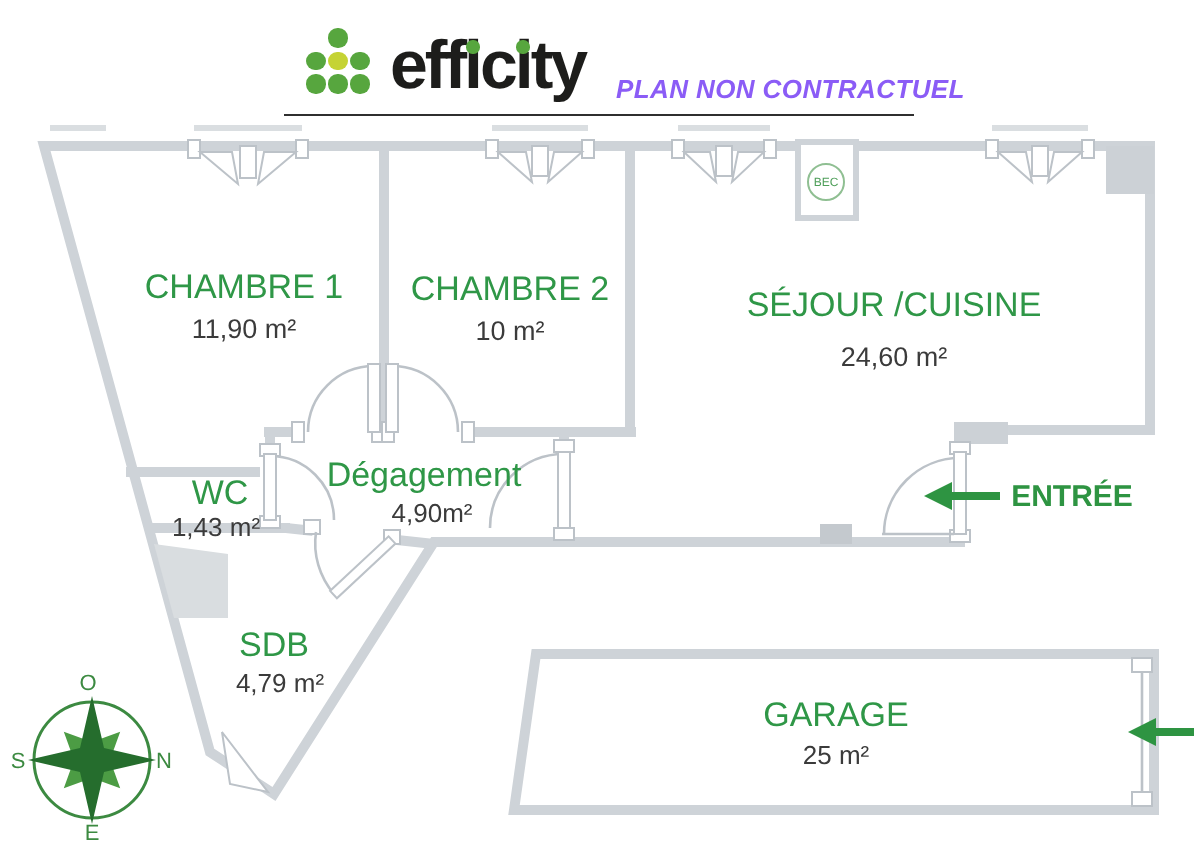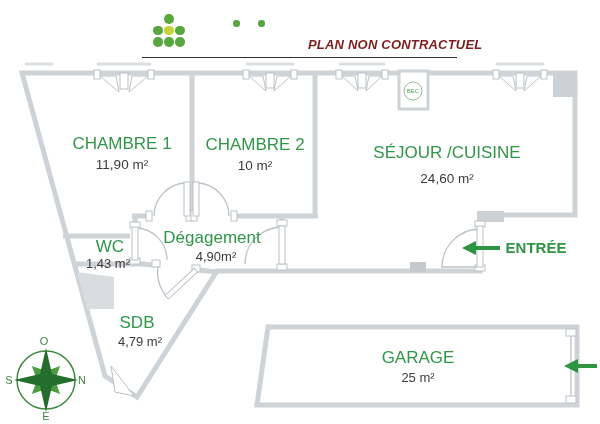--- a/index.html
+++ b/index.html
@@ -6,21 +6,21 @@
   #stage{position:relative;width:600px;height:424px;background:#fff;overflow:hidden;
          font-family:"Liberation Sans",sans-serif;}
   
   .hdr{position:absolute;left:0;top:0;width:600px;height:64px;}
   .dot{position:absolute;width:9.5px;height:9.5px;border-radius:50%;background:#57a63e;}
   .dot.yellow{background:#c5d334;}
   .logo-word{position:absolute;left:195px;top:16px;font-size:34px;font-weight:bold;
              letter-spacing:-1.5px;color:#1d1d1b;line-height:34px;}
   .idot{position:absolute;width:6.5px;height:6.5px;border-radius:50%;background:#57a63e;top:20px;}
   .tagline{position:absolute;left:308px;top:37px;font-size:13px;font-style:italic;
-           font-weight:bold;color:#7f1d1d;letter-spacing:0.2px;}
+           font-weight:bold;color:#8b5cf6;letter-spacing:0.2px;}
   .hrule{position:absolute;left:142px;top:57px;width:315px;height:1px;background:#2f2f2f;}
   
   svg{position:absolute;left:0;top:0;}
   .wall{stroke:#ced3d8;stroke-width:5;fill:none;stroke-linejoin:miter;}
   .wallfill{stroke:#ced3d8;stroke-width:5;fill:#ffffff;}
   .block{fill:#ccd1d6;}
   .block2{fill:#c4c9ce;}
   .shaft{fill:#d9dde0;}
   .wo{fill:#ffffff;}
   .door{stroke:#bcc2c8;stroke-width:1.3;fill:none;}
@@ -43,20 +43,21 @@
   <div class="hdr">
     <div>
       <span class="dot" style="left:164px;top:14px"></span>
       <span class="dot" style="left:153px;top:25.5px"></span>
       <span class="dot yellow" style="left:164px;top:25.5px"></span>
       <span class="dot" style="left:175px;top:25.5px"></span>
       <span class="dot" style="left:153px;top:37px"></span>
       <span class="dot" style="left:164px;top:37px"></span>
       <span class="dot" style="left:175px;top:37px"></span>
     </div>
+    <div class="logo-word">efficity</div>
     <span class="idot" style="left:233px"></span>
     <span class="idot" style="left:258px"></span>
     <div class="tagline">PLAN NON CONTRACTUEL</div>
     <div class="hrule"></div>
   </div>
 
   <svg width="600" height="424" viewBox="0 0 600 424">
 
     <g>
       <line class="sill" x1="25" y1="64" x2="53" y2="64"></line>

